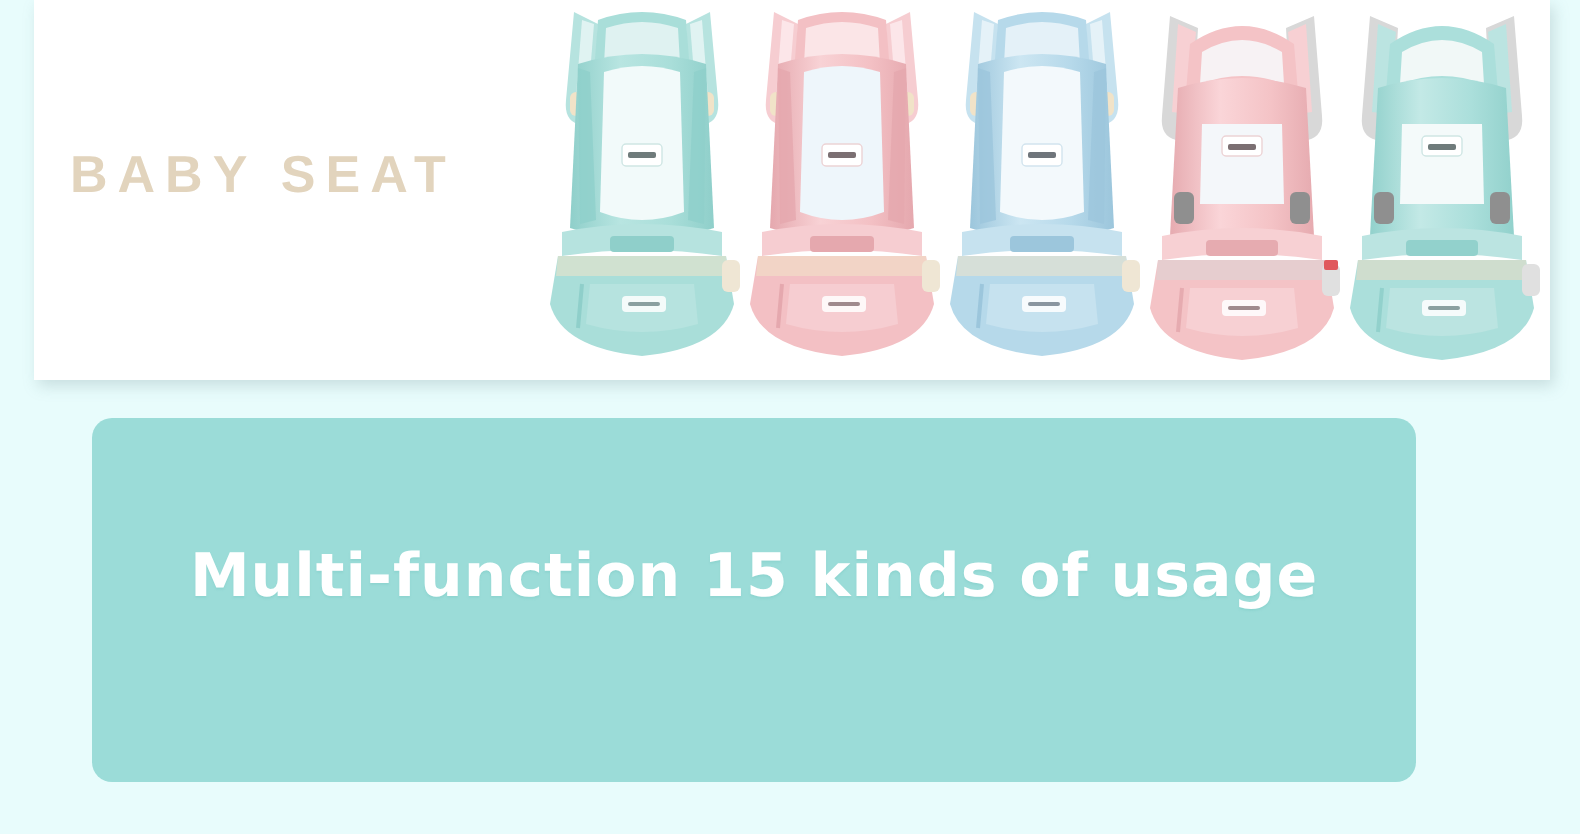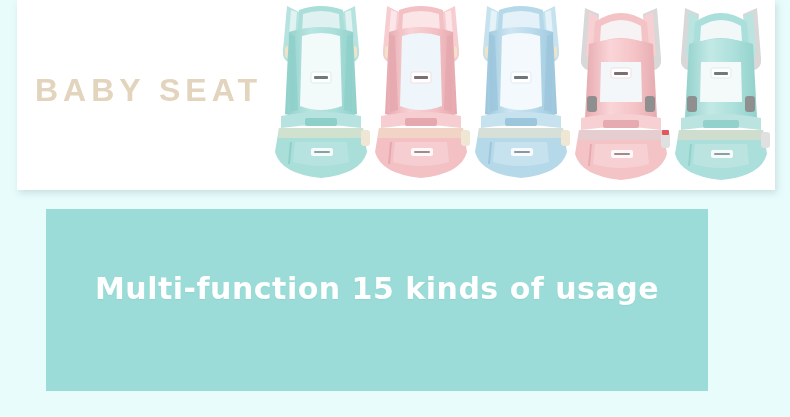--- a/index.html
+++ b/index.html
@@ -23,21 +23,21 @@
     width: 758px;
     height: 190px;
     background: #ffffff;
     box-shadow: 2px 3px 7px rgba(120,150,155,0.28);
     overflow: hidden;
   }
   .hero-title {
     position: absolute;
     left: 18px;
     top: 72px;
-    font-size: 32px;
+    font-size: 26px;
     letter-spacing: 5px;
     font-weight: bold;
     color: #e2d4bd;
     white-space: nowrap;
     font-family: "Liberation Sans", sans-serif;
   }
 
   
   .product-row {
     position: absolute;
@@ -61,20 +61,21 @@
   .product svg { display: block; width: 104px; height: 180px; }
 
   
   .banner {
     position: absolute;
     left: 46px;
     top: 209px;
     width: 662px;
     height: 182px;
     background: #9bdcd8;
+    border-radius: 10px;
   }
   .banner-text {
     position: absolute;
     left: 0;
     right: 0;
     top: 62px;
     text-align: center;
     color: #ffffff;
     font-size: 30px;
     font-weight: bold;

